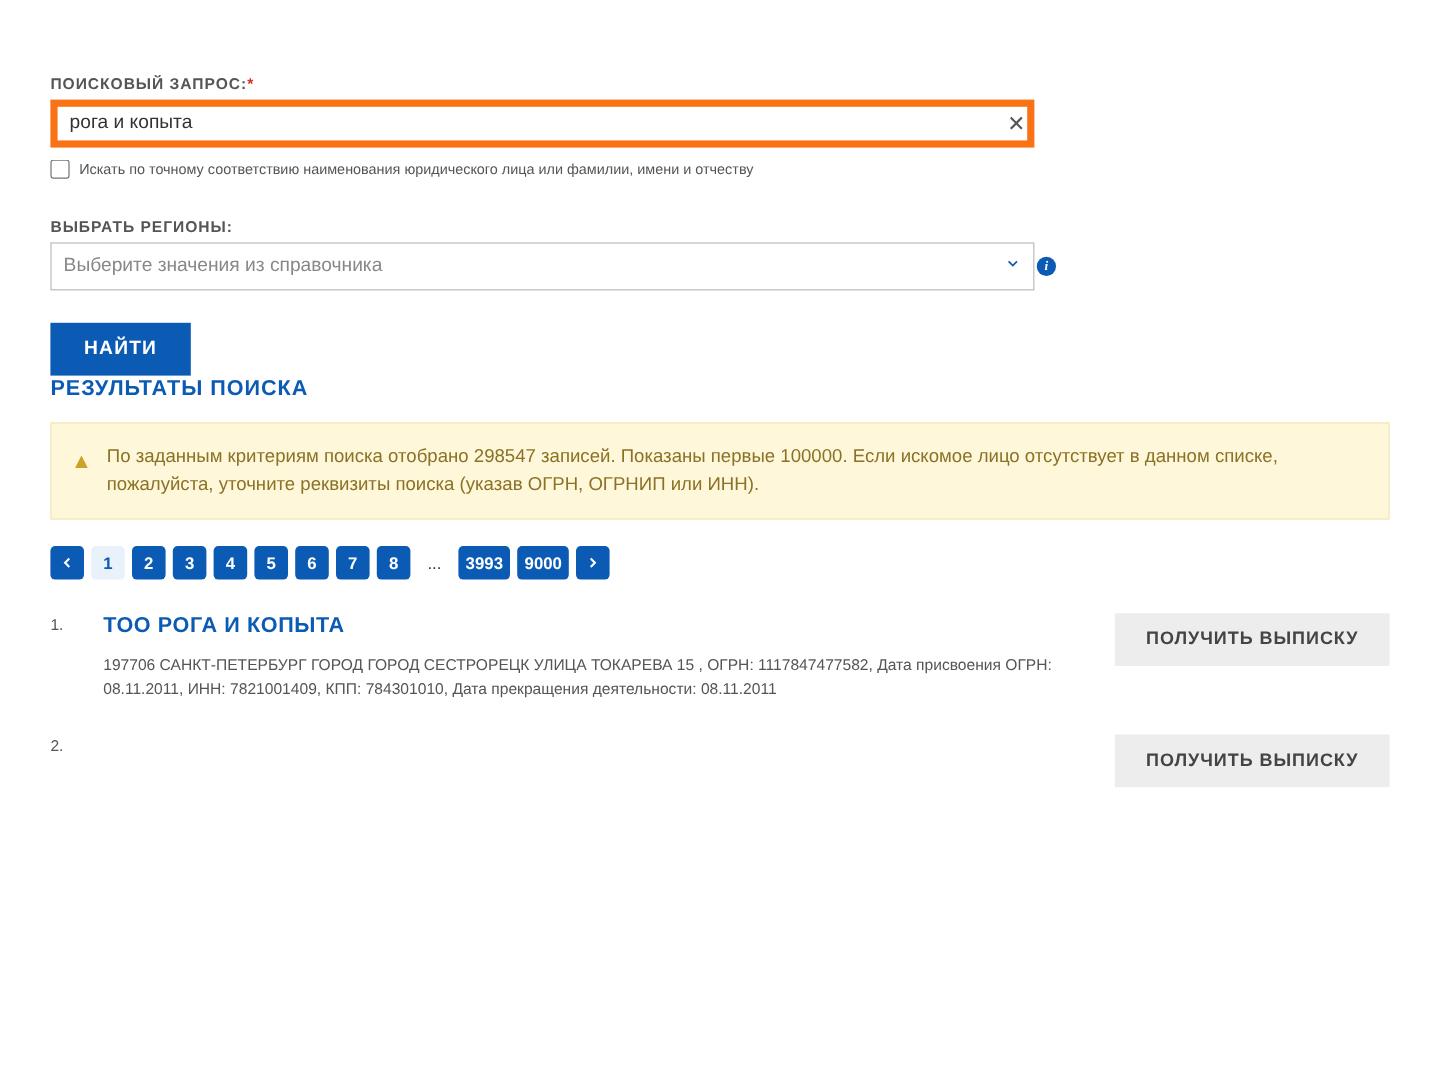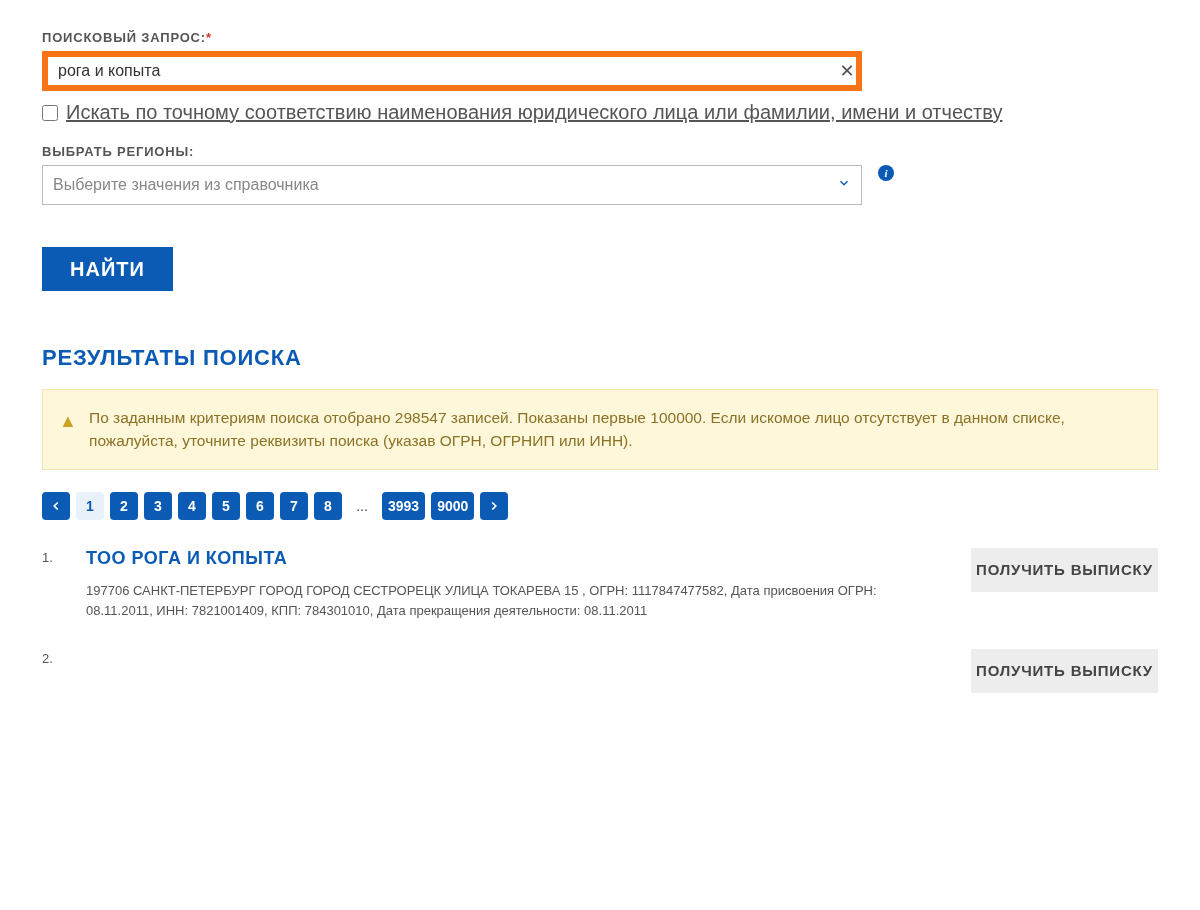--- a/index.html
+++ b/index.html
@@ -10,20 +10,21 @@
     padding: 30px 42px;
     font-size: 15px;
   }
   .field-label {
     font-family: "Arial Narrow", Arial, sans-serif;
     font-size: 13px;
     font-weight: 700;
     letter-spacing: 0.8px;
     color: #555;
     margin-bottom: 6px;
+    margin-top: 32px;
   }
   .req { color: #d93025; }
   .search-wrapper {
     position: relative;
     margin-bottom: 10px;
   }
   .search-input {
     width: 820px;
     height: 40px;
     border: 6px solid #f97316;
@@ -51,30 +52,29 @@
     align-items: center;
     gap: 8px;
     margin-bottom: 20px;
   }
   .checkbox-row input[type=checkbox] {
     width: 16px;
     height: 16px;
     accent-color: #0b5bb5;
   }
   .checkbox-row label {
-    font-size: 20px;
-    color: #555;
-    text-decoration: underline;
+    font-size: 12px;
+    color: #555;
   }
   .region-row {
     position: relative;
     display: flex;
-    align-items: flex-start;
-    gap: 16px;
-    margin-bottom: 42px;
+    align-items: center;
+    gap: 2px;
+    margin-bottom: 27px;
   }
   .region-select {
     width: 820px;
     height: 40px;
     border: 1px solid #bbb;
     padding: 0 36px 0 10px;
     font-size: 16px;
     color: #888;
     display: flex;
     align-items: center;
@@ -103,30 +103,29 @@
     cursor: help;
   }
   .btn-primary {
     background: #0b5bb5;
     color: #fff;
     border: none;
     height: 44px;
     padding: 0 28px;
     font-family: "Arial Narrow", Arial, sans-serif;
     font-weight: 700;
-    font-size: 20px;
+    font-size: 16px;
     letter-spacing: 1px;
     cursor: pointer;
-    margin-bottom: 54px;
   }
   h2.results-heading {
     font-family: "Arial Narrow", Arial, sans-serif;
     color: #0b5bb5;
     font-weight: 700;
-    font-size: 22px;
+    font-size: 18px;
     letter-spacing: 0.8px;
     margin-bottom: 18px;
   }
   .alert {
     background: #fff7d9;
     border: 1px solid #f1e6b2;
     padding: 16px 18px 16px 46px;
     position: relative;
     color: #8a7226;
     line-height: 1.5;
@@ -199,21 +198,21 @@
   .result .desc {
     color: #555;
     line-height: 1.55;
     font-size: 13px;
   }
   .btn-excerpt {
     background: #ededed;
     color: #444;
     border: none;
     height: 44px;
-    padding: 0 5px;
+    padding: 0 26px;
     font-family: "Arial Narrow", Arial, sans-serif;
     font-weight: 700;
     font-size: 15px;
     letter-spacing: 0.8px;
     cursor: pointer;
     white-space: nowrap;
   }
 </style>
 </head>
 <body>

